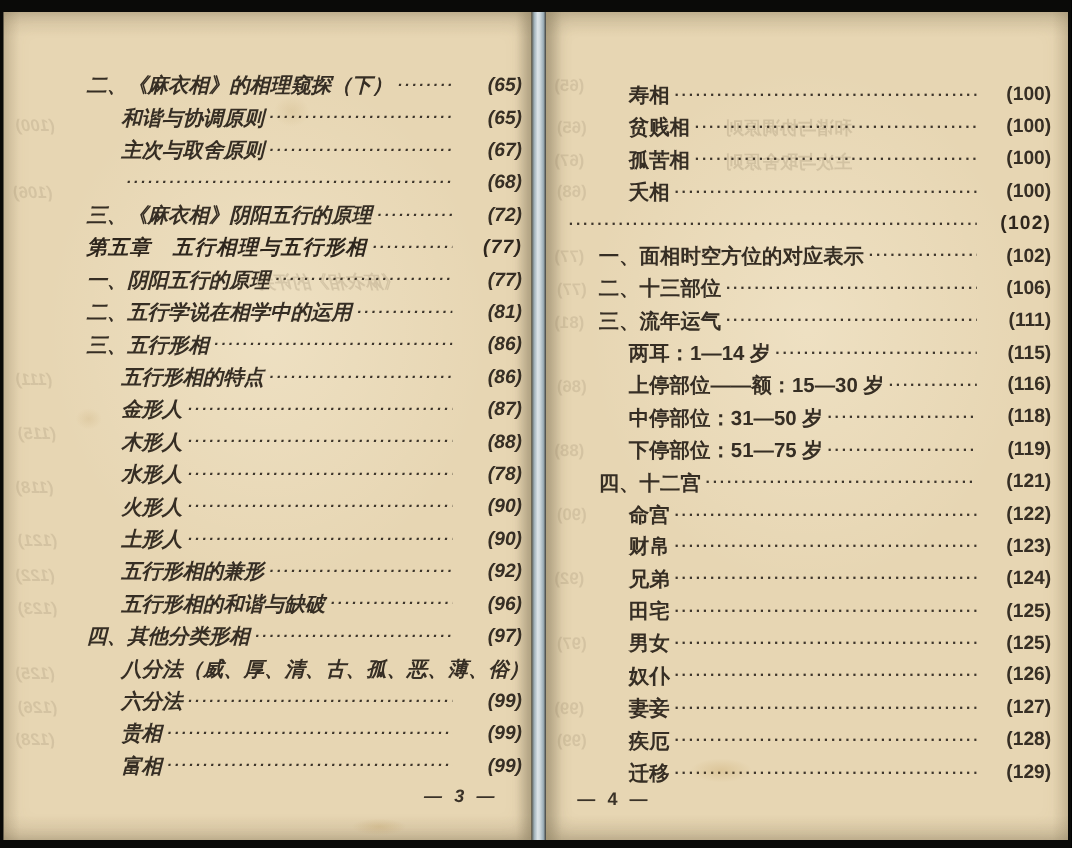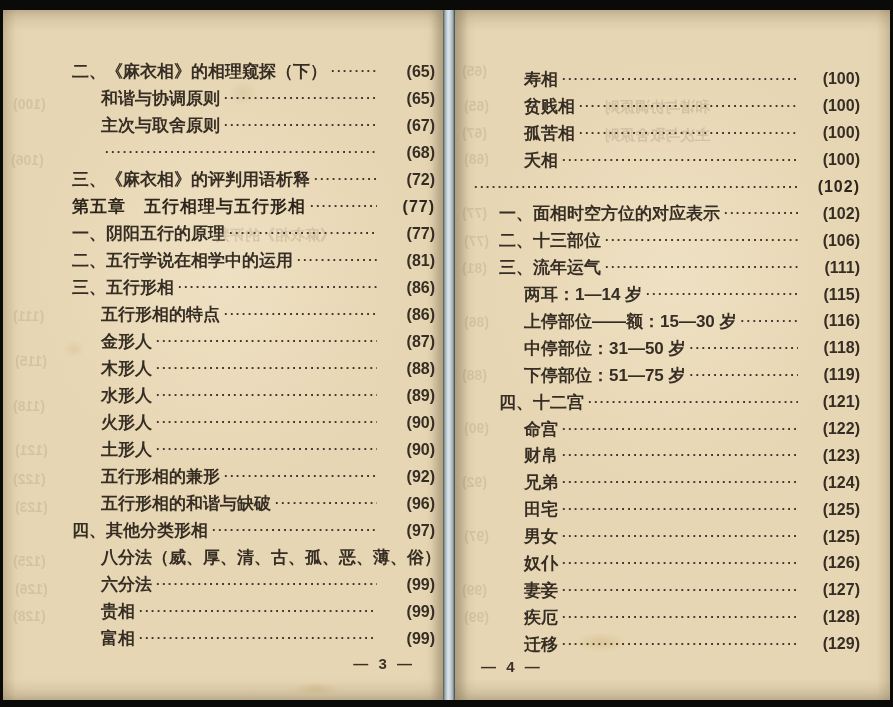--- a/index.html
+++ b/index.html
@@ -9,36 +9,36 @@
     font-family:"Liberation Sans","DejaVu Sans",sans-serif;
   }
   .page{
     position:absolute;top:10px;height:690px;
     background-color:#e7d6b3;
     background-image:
       radial-gradient(ellipse 60% 45% at 50% 38%, rgba(255,248,230,0.30), rgba(255,248,230,0) 70%),
       linear-gradient(90deg, rgba(110,95,65,0.20) 0%, rgba(110,95,65,0) 3%, rgba(110,95,65,0) 97%, rgba(110,95,65,0.18) 100%),
       linear-gradient(0deg, rgba(110,95,65,0.16) 0%, rgba(110,95,65,0) 3%, rgba(110,95,65,0) 97%, rgba(110,95,65,0.14) 100%);
   }
-  .page-left{left:3px;width:440px;box-shadow:inset -6px 0 10px rgba(100,92,70,0.28), inset 0 0 22px rgba(120,100,70,0.18);}
+  .page-left{left:3px;width:440px;box-shadow:inset -6px 0 10px rgba(100,92,70,0.28), inset 0 0 22px rgba(120,100,70,0.18);font-style:italic;}
   .page-right{left:455px;width:435px;box-shadow:inset 8px 0 12px rgba(100,92,70,0.28), inset 0 0 22px rgba(120,100,70,0.16);}
   .gutter{
     position:absolute;left:443px;top:10px;width:12px;height:690px;
     background:linear-gradient(90deg,#55544a 0%,#9fb0b8 18%,#dde4e8 42%,#cfd9dd 58%,#9caeb8 82%,#403f39 100%);
   }
   .entries{position:absolute;left:0;right:0;}
   .entries-left{top:48px;}
   .entries-right{top:56px;}
   .row{
     display:flex;align-items:center;
     font-size:17px;font-weight:600;color:#362e24;
     white-space:nowrap;
   }
   .entries-left .row{height:27px;padding-right:8px;}
-  .entries-right .row{height:26.9px;padding-right:30px;}
+  .entries-right .row{height:26.9px;padding-right:14px;}
   .entries-left .row.chapter,.entries-left .row.item{padding-left:69px;}
   .entries-left .row.sub{padding-left:98px;}
   .entries-right .row.chapter{padding-left:15px;}
   .entries-right .row.item{padding-left:44px;}
   .entries-right .row.sub{padding-left:69px;}
   .row.chapter{font-weight:700;letter-spacing:1px;color:#2e261d;}
   .row .t{flex:0 0 auto;}
   .row .leader{
     flex:1 1 auto;overflow:hidden;white-space:nowrap;
     font-size:13px;font-weight:700;letter-spacing:1.6px;
@@ -84,21 +84,21 @@
         <div class="row sub">
           <span class="t">主次与取舍原则</span>
           <span class="leader">··························································································</span>
           <span class="pg">(67)</span>
         </div>
         <div class="row sub">
           <span class="leader">··························································································</span>
           <span class="pg">(68)</span>
         </div>
         <div class="row item">
-          <span class="t">三、《麻衣相》的评判用语析释</span>
+          <span class="t">三、《麻衣相》阴阳五行的原理</span>
           <span class="leader">··························································································</span>
           <span class="pg">(72)</span>
         </div>
         <div class="row chapter">
           <span class="t">第五章　五行相理与五行形相</span>
           <span class="leader">··························································································</span>
           <span class="pg">(77)</span>
         </div>
         <div class="row item">
           <span class="t">一、阴阳五行的原理</span>
@@ -126,21 +126,21 @@
           <span class="pg">(87)</span>
         </div>
         <div class="row sub">
           <span class="t">木形人</span>
           <span class="leader">··························································································</span>
           <span class="pg">(88)</span>
         </div>
         <div class="row sub">
           <span class="t">水形人</span>
           <span class="leader">··························································································</span>
-          <span class="pg">(89)</span>
+          <span class="pg">(78)</span>
         </div>
         <div class="row sub">
           <span class="t">火形人</span>
           <span class="leader">··························································································</span>
           <span class="pg">(90)</span>
         </div>
         <div class="row sub">
           <span class="t">土形人</span>
           <span class="leader">··························································································</span>
           <span class="pg">(90)</span>

